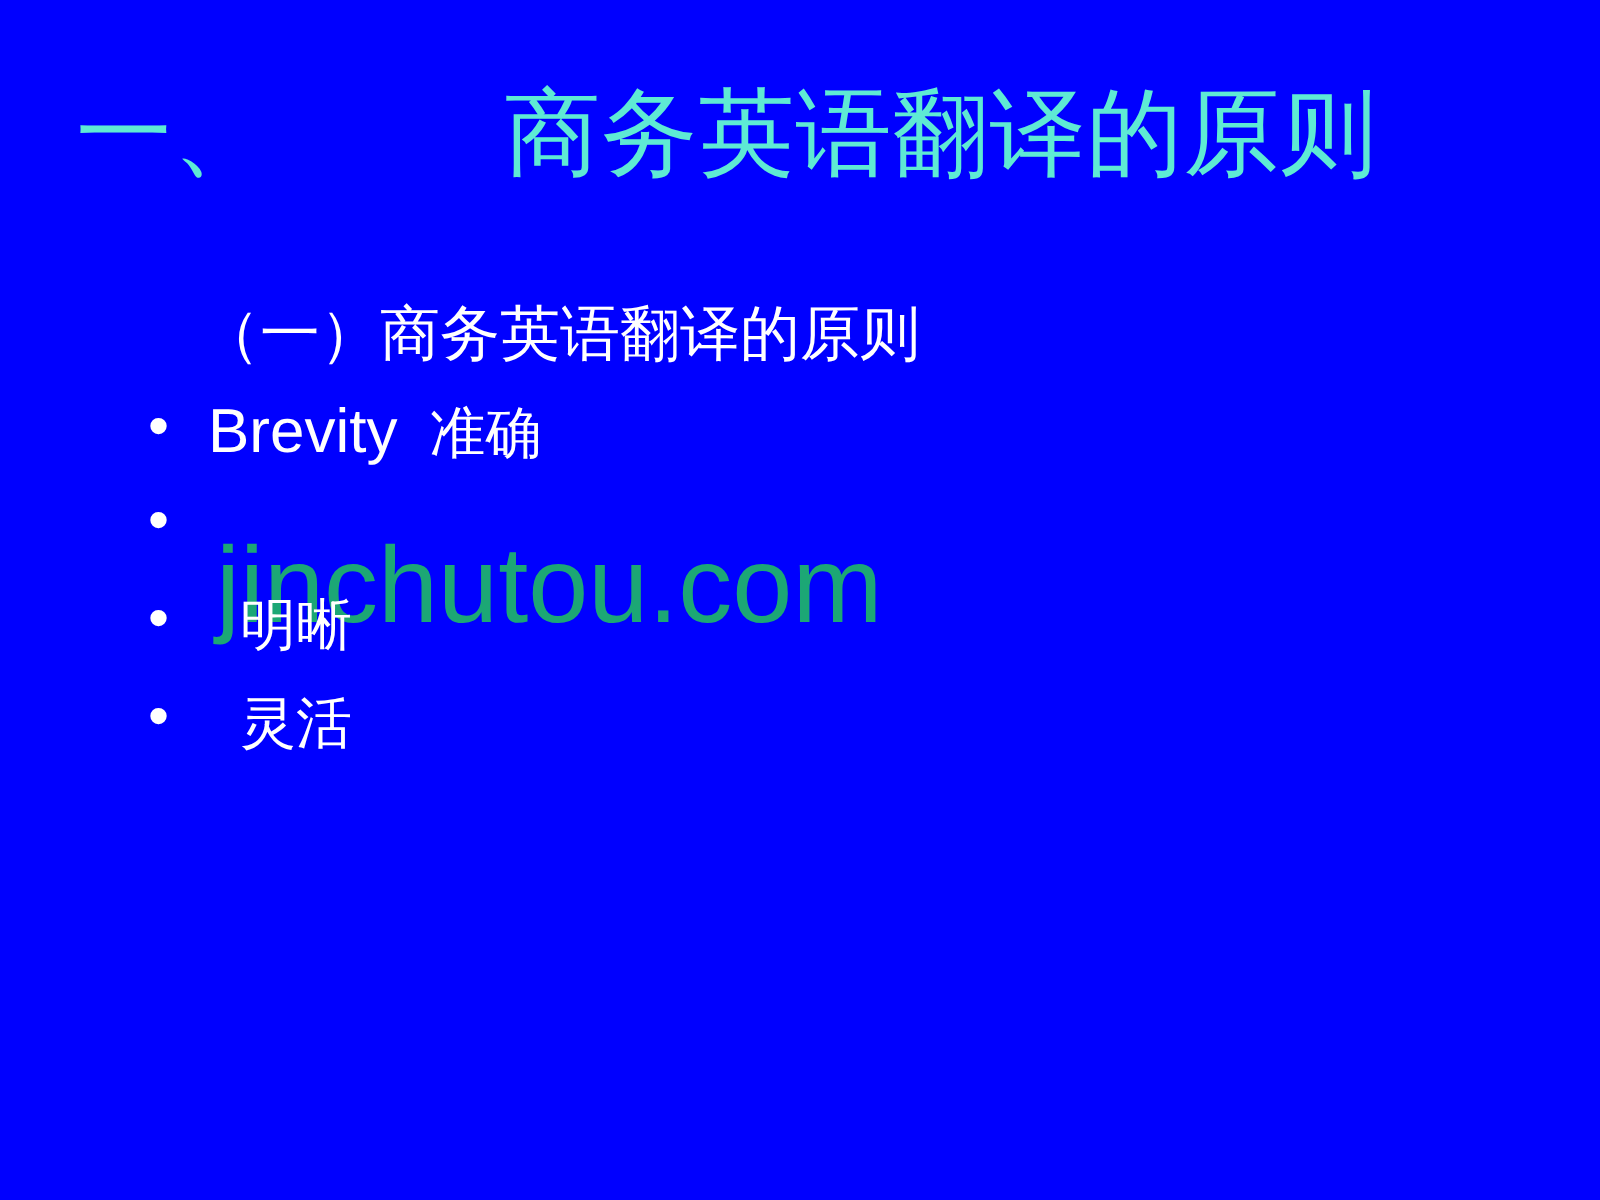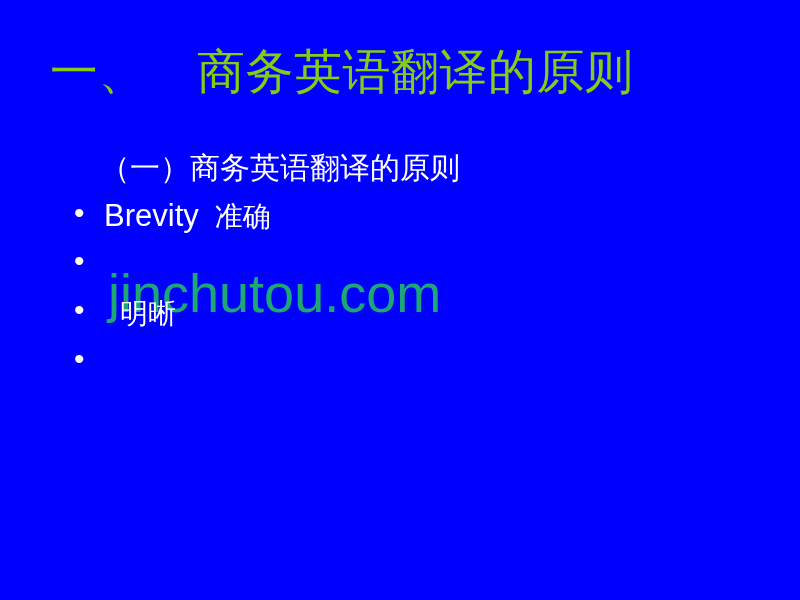--- a/index.html
+++ b/index.html
@@ -34,25 +34,25 @@
     opacity: 0.85;
     white-space: nowrap;
     z-index: 1;
     pointer-events: none;
     user-select: none;
   }
 
   
   #title {
     position: absolute;
-    left: 50px;
+    left: 38px;
     top: 44px;
     z-index: 2;
-    color: #84cc16;
-    font-family: Liberation Serif, serif;
+    color: #5eead4;
+    font-family: Liberation Mono, monospace;
     font-size: 48px;
     line-height: 1.15;
     white-space: pre;
     letter-spacing: 0.5px;
   }
 
   
   #body-block {
     position: absolute;
     left: 0;
@@ -142,17 +142,18 @@
         <span class="bullet-marker">•</span>
       </li>
 
       <li class="bullet-row">
         <span class="bullet-marker">•</span>
         <span class="bullet-zh">明晰</span>
       </li>
 
       <li class="bullet-row">
         <span class="bullet-marker">•</span>
+        <span class="bullet-zh">灵活</span>
       </li>
 
     </ul>
   </div>
 </div>
 
 </body></html>

